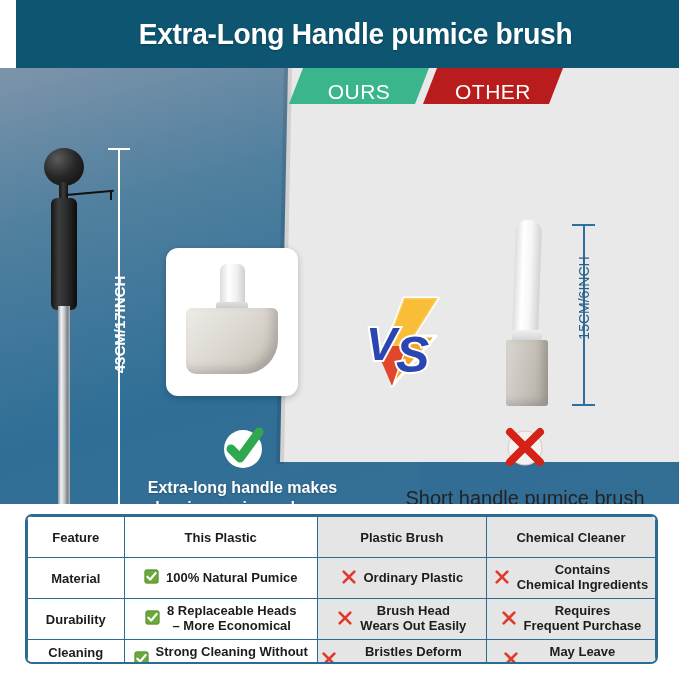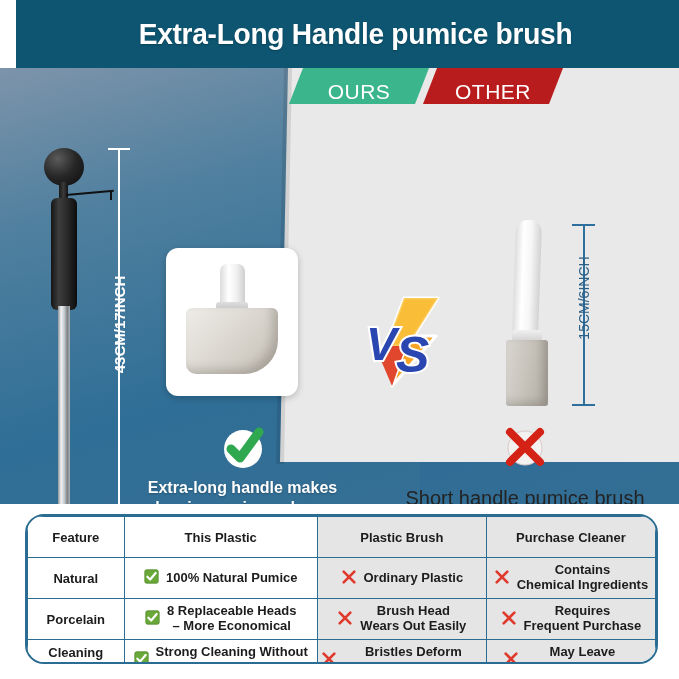--- a/index.html
+++ b/index.html
@@ -159,21 +159,21 @@
     color:#ffffff;font-size:16px;font-weight:bold;line-height:1.22;
     text-shadow:0 1px 2px rgba(0,0,0,.25);
   }
   .verdict-bad{position:absolute;left:400px;top:356px;width:250px;text-align:center;}
   .verdict-bad .mark{width:46px;height:46px;margin:0 auto 16px;}
   .verdict-bad .cap{color:#232323;font-size:20px;line-height:1.2;}
 
   
   .table-wrap{
     position:absolute;left:25px;top:514px;width:629px;height:146px;
-    border:2px solid #2b6d92;border-radius:19px;overflow:hidden;background:#fff;
+    border:2px solid #2b6d92;border-radius:7px;overflow:hidden;background:#fff;
   }
   table.cmp{width:100%;height:100%;border-collapse:collapse;table-layout:fixed;}
   table.cmp td,table.cmp th{
     border:1px solid #2b6d92;
     font-family:"Liberation Sans", sans-serif;
     font-weight:bold;color:#1c1c1c;
     text-align:center;vertical-align:middle;
     padding:2px 3px;
   }
   .col-feature{width:96px;}
@@ -276,26 +276,26 @@
         <col class="col-feature">
           <col class="col-ours">
           <col class="col-a">
           <col class="col-b">
       </colgroup>
       <thead>
         <tr>
           <th class="bg-white">Feature</th>
           <th class="bg-white">This Plastic</th>
           <th class="bg-gray">Plastic Brush</th>
-          <th class="bg-gray">Purchase Cleaner</th>
+          <th class="bg-gray">Chemical Cleaner</th>
         </tr>
       </thead>
       <tbody id="cmp-body">
           <tr>
-            <td class="bg-white feature-cell">Natural</td>
+            <td class="bg-white feature-cell">Material</td>
             <td class="bg-white">
               <div class="cell-inner">
                 <span class="ico"><svg viewBox="0 0 18 18" width="15" height="15" aria-hidden="true">
                     <rect x="1" y="1" width="16" height="16" rx="2" fill="#6aa83a" stroke="#4f8a28"></rect>
                     <path d="M4 9.3 L7.4 12.6 L14 4.8" fill="none" stroke="#ffffff" stroke-width="2.6" stroke-linecap="round" stroke-linejoin="round"></path>
                   </svg></span>
                 <span class="txt">100% Natural Pumice</span>
               </div>
             </td>
             <td class="bg-gray">
@@ -309,21 +309,21 @@
             <td class="bg-gray">
               <div class="cell-inner">
                 <span class="ico"><svg viewBox="0 0 18 18" width="16" height="16" aria-hidden="true">
                     <path d="M3 3 L15 15 M15 3 L3 15" fill="none" stroke="#e03a2f" stroke-width="3" stroke-linecap="round"></path>
                   </svg></span>
                 <span class="txt">Contains<br>Chemical Ingredients</span>
               </div>
             </td>
           </tr>
           <tr>
-            <td class="bg-white feature-cell">Porcelain</td>
+            <td class="bg-white feature-cell">Durability</td>
             <td class="bg-white">
               <div class="cell-inner">
                 <span class="ico"><svg viewBox="0 0 18 18" width="15" height="15" aria-hidden="true">
                     <rect x="1" y="1" width="16" height="16" rx="2" fill="#6aa83a" stroke="#4f8a28"></rect>
                     <path d="M4 9.3 L7.4 12.6 L14 4.8" fill="none" stroke="#ffffff" stroke-width="2.6" stroke-linecap="round" stroke-linejoin="round"></path>
                   </svg></span>
                 <span class="txt">8 Replaceable Heads<br>– More Economical</span>
               </div>
             </td>
             <td class="bg-gray">

